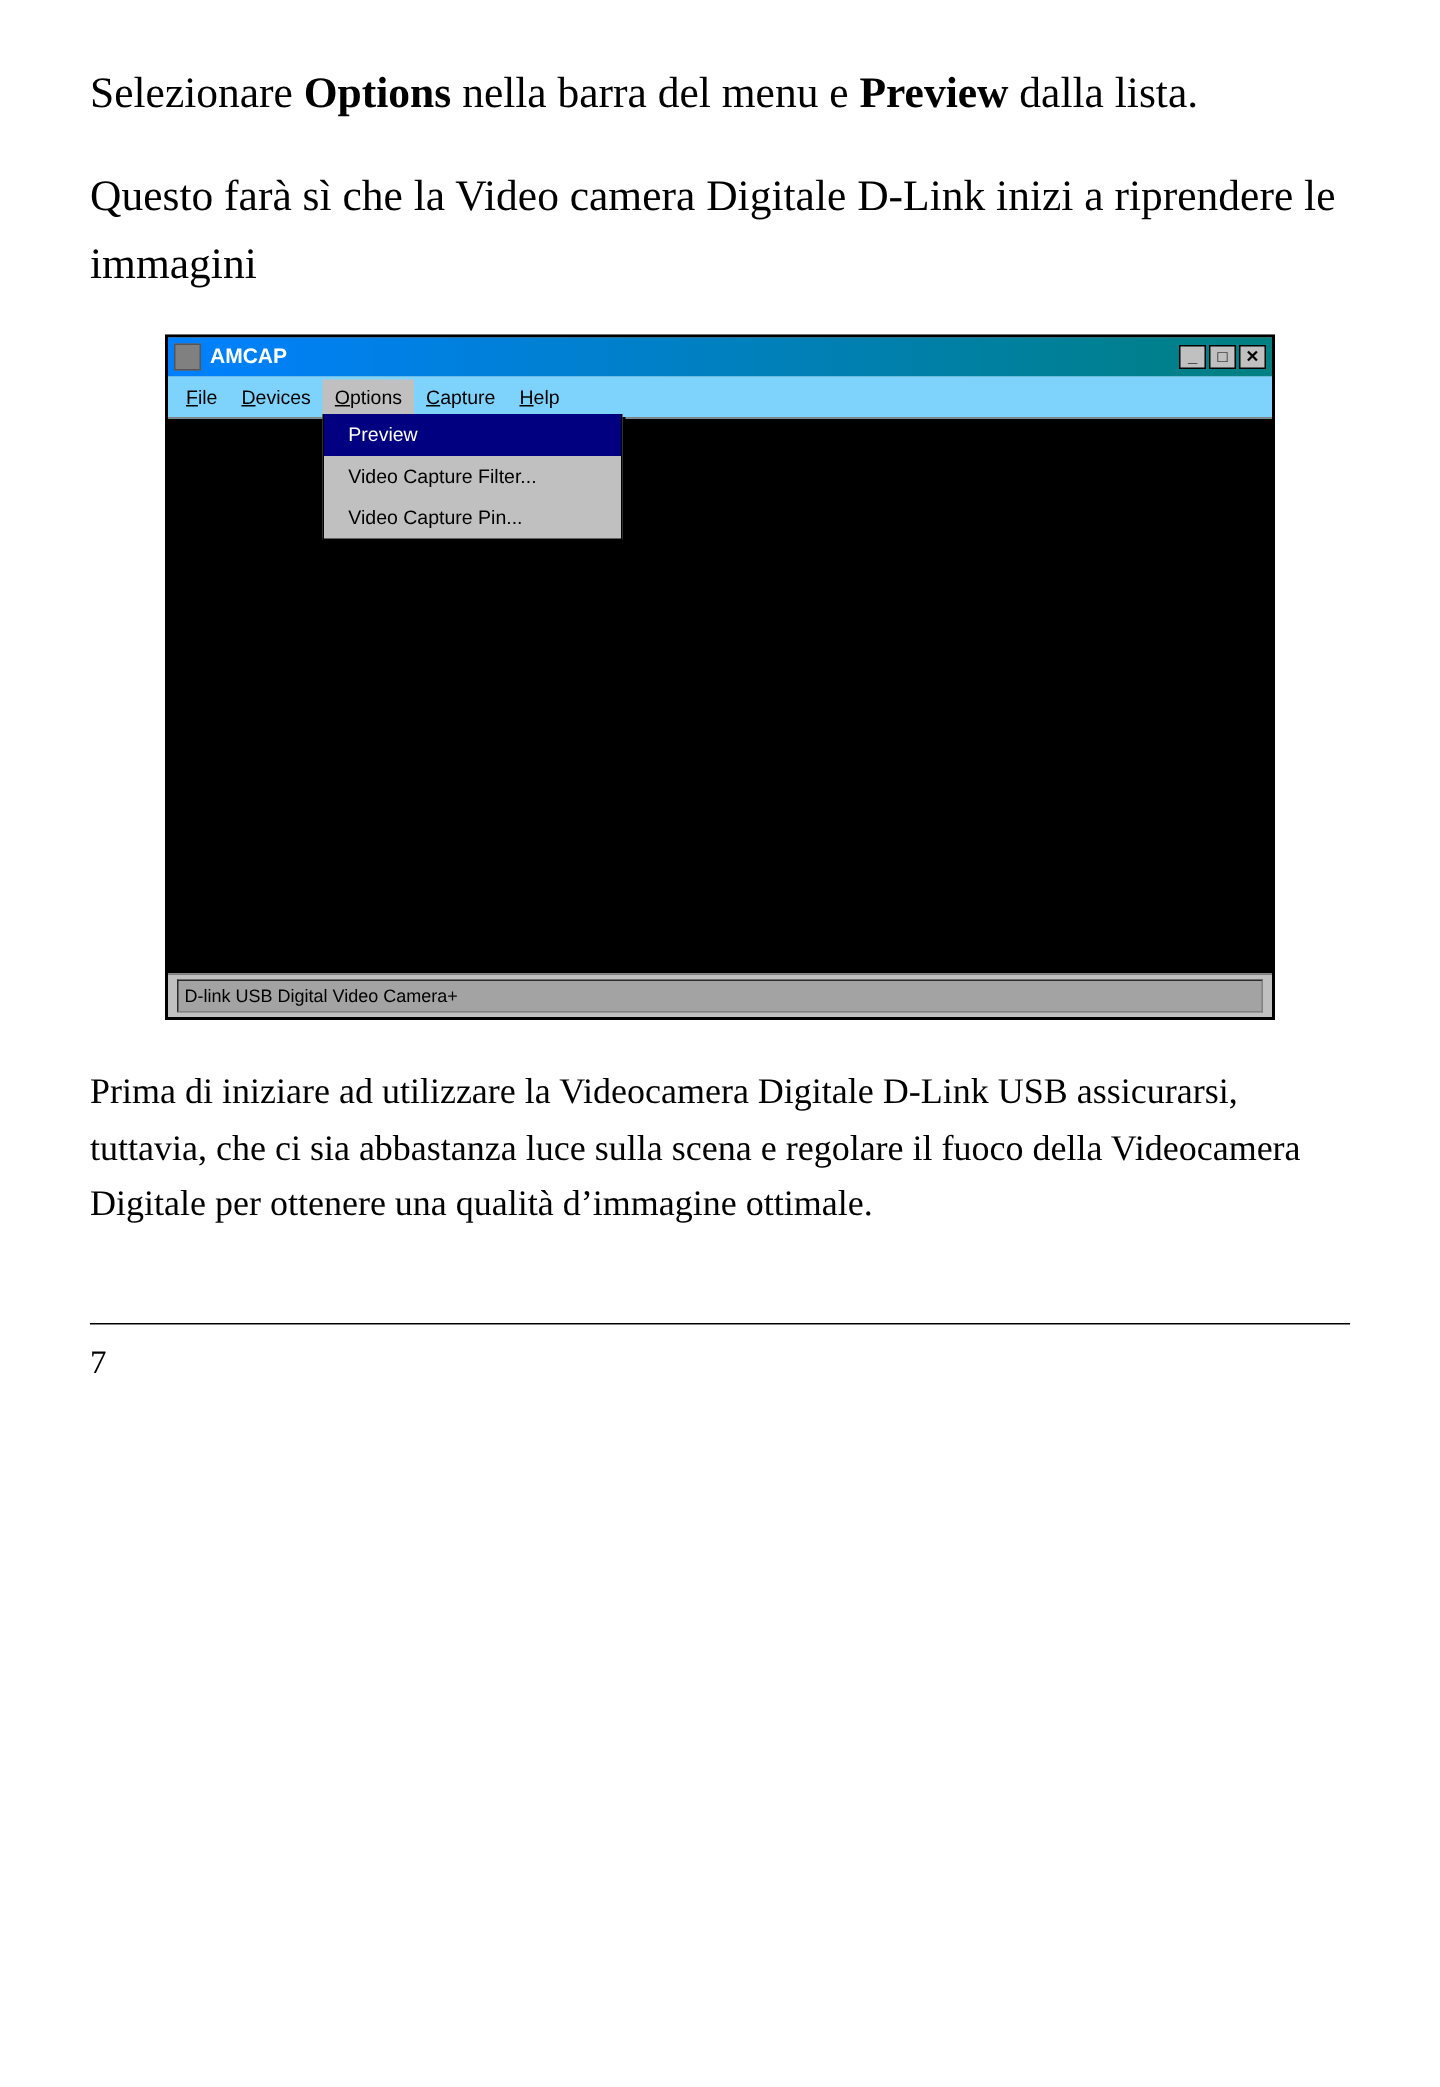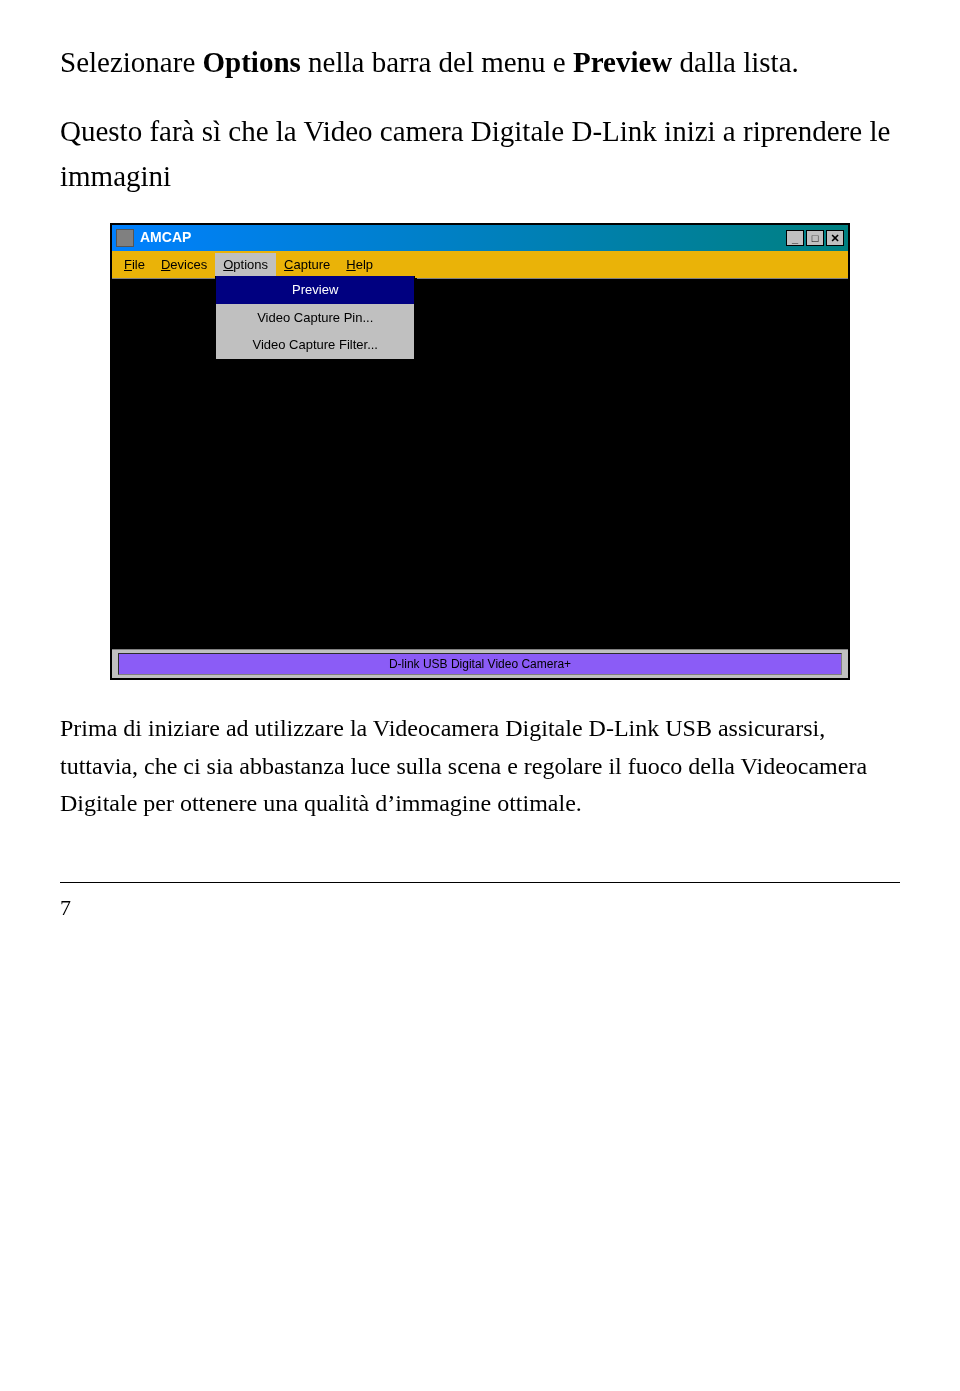--- a/index.html
+++ b/index.html
@@ -26,21 +26,20 @@
     }
 
     
     .amcap-window {
       width: 740px;
       margin: 10px auto 30px auto;
       border: 2px solid #000;
       background: #c0c0c0;
       font-family: 'Arial', sans-serif;
       font-size: 13px;
-      text-align: center;
     }
 
     .amcap-titlebar {
       background: linear-gradient(to right, #0080ff, #008080);
       color: #fff;
       display: flex;
       align-items: center;
       padding: 3px 4px;
       height: 26px;
       justify-content: space-between;
@@ -75,21 +74,21 @@
       height: 16px;
       background: #c0c0c0;
       border: 1px solid #000;
       color: #000;
       font-size: 11px;
       font-weight: bold;
       cursor: pointer;
     }
 
     .amcap-menubar {
-      background: #eab308;
+      background: #7dd3fc;
       display: flex;
       align-items: center;
       padding: 2px 4px;
       border-bottom: 1px solid #808080;
       gap: 0px;
       position: relative;
     }
 
     .menu-item {
       padding: 2px 8px;
@@ -156,21 +155,21 @@
       padding: 3px 6px;
       font-size: 12px;
       display: flex;
       align-items: center;
     }
 
     .statusbar-inner {
       border: 1px inset #808080;
       padding: 1px 4px;
       flex: 1;
-      background: #8b5cf6;
+      background: #a3a3a3;
     }
 
     
     .bottom-text {
       font-size: 24px;
       line-height: 1.55;
       margin-top: 10px;
     }
 
     
@@ -213,22 +212,22 @@
     <div class="menu-item">
       <span class="menu-underline">D</span>evices
     </div>
 
     <div class="dropdown-container">
       <div class="menu-item active">
         <span class="menu-underline">O</span>ptions
       </div>
       <div class="dropdown-menu">
         <div class="dropdown-menu-item highlighted">Preview</div>
+        <div class="dropdown-menu-item">Video Capture Filter...</div>
         <div class="dropdown-menu-item">Video Capture Pin...</div>
-        <div class="dropdown-menu-item">Video Capture Filter...</div>
       </div>
     </div>
     <div class="menu-item">
       <span class="menu-underline">C</span>apture
     </div>
     <div class="menu-item">
       <span class="menu-underline">H</span>elp
     </div>
   </div>
 

